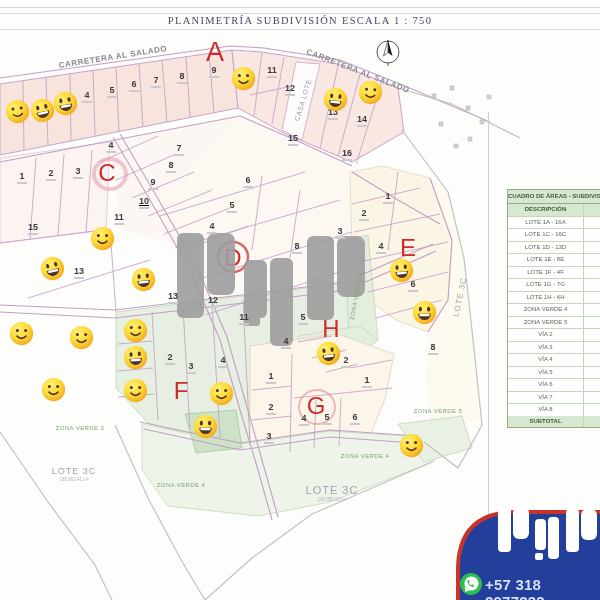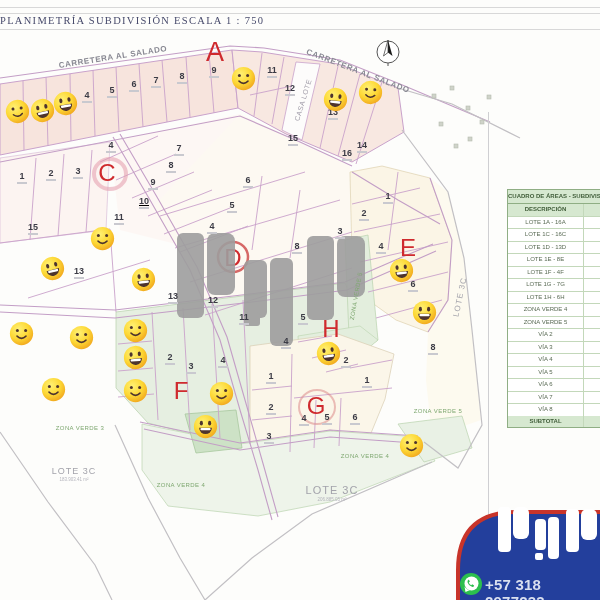--- a/index.html
+++ b/index.html
@@ -1,19 +1,19 @@
 <!DOCTYPE html>
 <html><head>
 <meta charset="utf-8">
 <style>
   html,body{margin:0;padding:0;background:#ffffff;}
   #stage{position:relative;width:600px;height:600px;background:#fdfdfb;overflow:hidden;
          font-family:"Liberation Sans",sans-serif;}
   .hrule{position:absolute;left:0;width:600px;height:1px;background:#d8d8d8;}
-  #map-title{position:absolute;left:0;top:15px;width:600px;
+  #map-title{position:absolute;left:0;top:15px;width:600px;text-align:center;
              font-family:"Liberation Serif",serif;font-size:10.5px;letter-spacing:1.3px;
              color:#474a6b;}
   #map-svg{position:absolute;left:0;top:0;}
   
   .lot{position:absolute;transform:translate(-50%,-50%);text-align:center;pointer-events:none;}
   .lot span{display:block;font-size:9px;font-weight:bold;color:#3c3c46;line-height:9px;}
   .lot i{display:block;width:10px;height:2px;margin:1px auto 0;background:#c9c9cf;}
   
   .maplabel{position:absolute;transform-origin:center;white-space:nowrap;pointer-events:none;}
   .road{font-size:8px;letter-spacing:0.6px;color:#8a8a94;font-weight:bold;}
@@ -198,21 +198,21 @@
         <i></i>
       </div>
       <div class="lot" style="left: 290px; top: 90px;">
         <span>12</span>
         <i></i>
       </div>
       <div class="lot" style="left: 333px; top: 114px;">
         <span>13</span>
         <i></i>
       </div>
-      <div class="lot" style="left: 362px; top: 127px; margin-top: 20px;">
+      <div class="lot" style="left: 362px; top: 101px; margin-top: 20px;">
         <span>14</span>
         <i></i>
       </div>
       <div class="lot" style="left: 293px; top: 140px;">
         <span>15</span>
         <i></i>
       </div>
       <div class="lot" style="left: 347px; top: 155px;">
         <span>16</span>
         <i></i>

